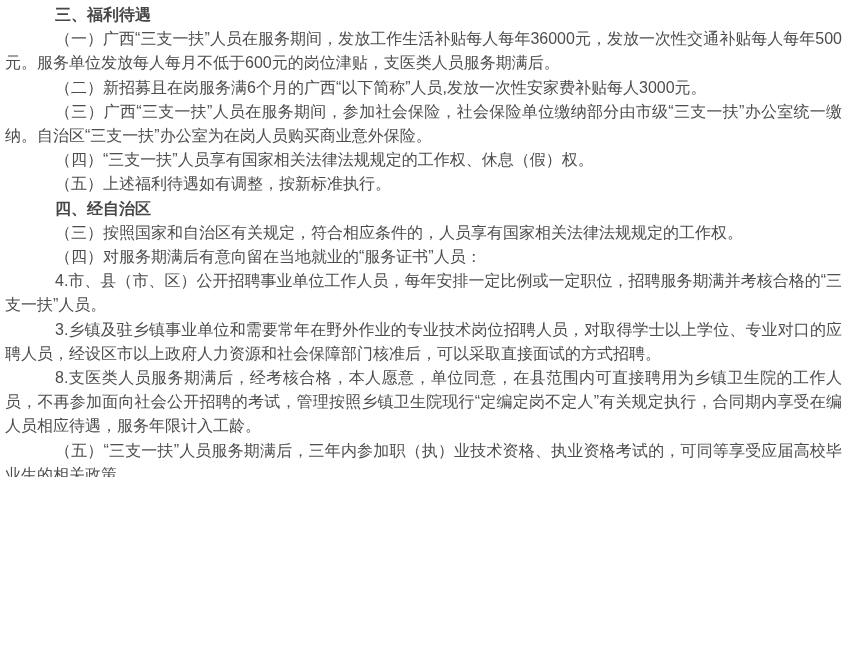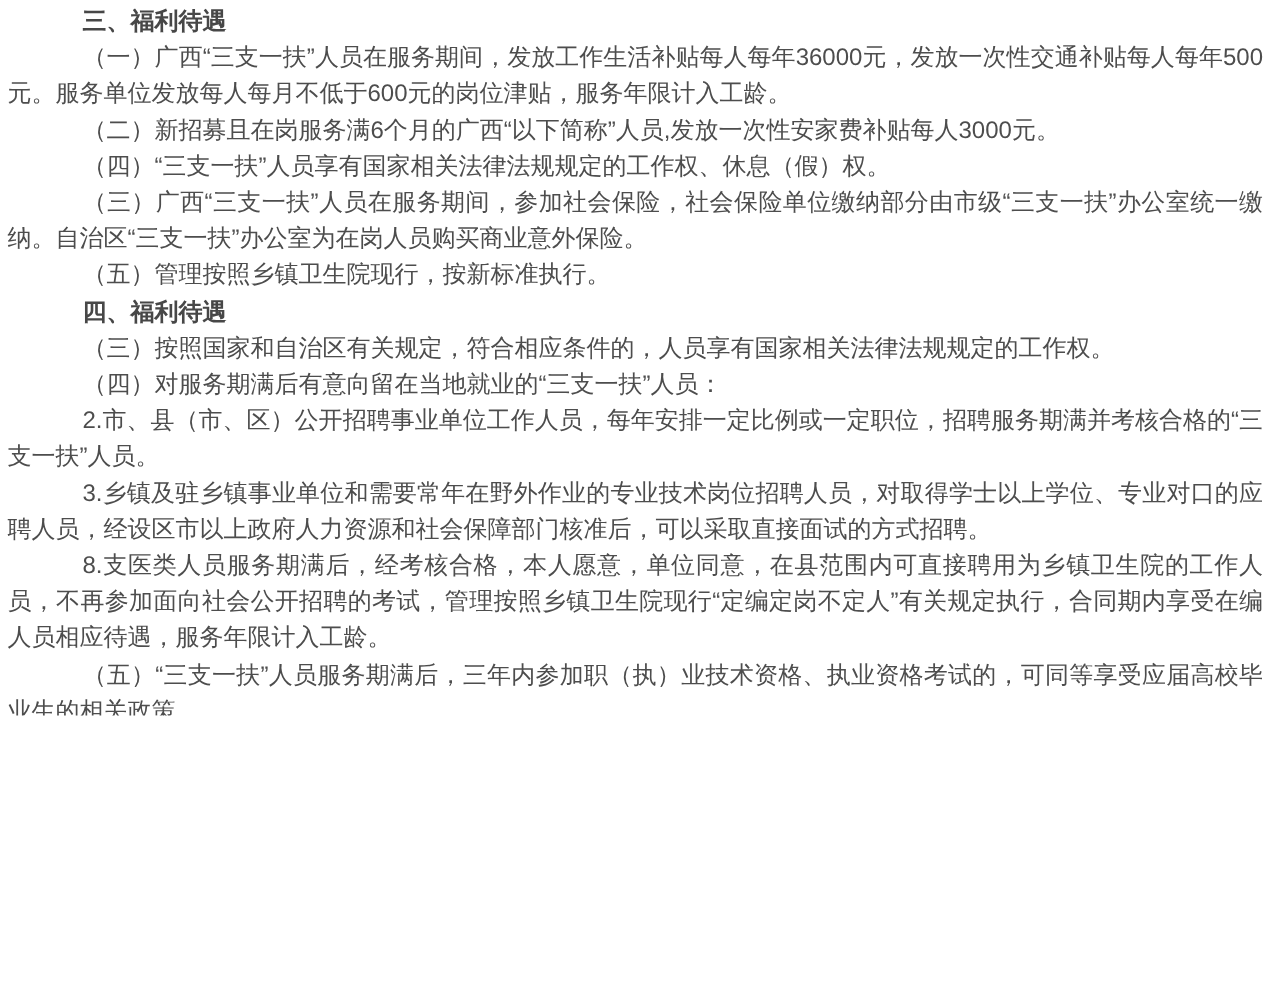--- a/index.html
+++ b/index.html
@@ -33,26 +33,26 @@
     font-weight: 700;
     color: #474747;
     text-align: left;
   }
 </style>
 </head>
 <body>
 
 <div class="doc">
   <p class="heading">三、福利待遇</p>
-  <p>（一）广西“三支一扶”人员在服务期间，发放工作生活补贴每人每年36000元，发放一次性交通补贴每人每年500元。服务单位发放每人每月不低于600元的岗位津贴，服务年限计入工龄。</p>
+  <p>（一）广西“三支一扶”人员在服务期间，发放工作生活补贴每人每年36000元，发放一次性交通补贴每人每年500元。服务单位发放每人每月不低于600元的岗位津贴，支医类人员服务期满后。</p>
   <p>（二）新招募且在岗服务满6个月的广西“以下简称”人员,发放一次性安家费补贴每人3000元。</p>
+  <p>（三）广西“三支一扶”人员在服务期间，参加社会保险，社会保险单位缴纳部分由市级“三支一扶”办公室统一缴纳。自治区“三支一扶”办公室为在岗人员购买商业意外保险。</p>
   <p>（四）“三支一扶”人员享有国家相关法律法规规定的工作权、休息（假）权。</p>
-  <p>（三）广西“三支一扶”人员在服务期间，参加社会保险，社会保险单位缴纳部分由市级“三支一扶”办公室统一缴纳。自治区“三支一扶”办公室为在岗人员购买商业意外保险。</p>
-  <p>（五）管理按照乡镇卫生院现行，按新标准执行。</p>
-  <p class="heading">四、福利待遇</p>
+  <p>（五）上述福利待遇如有调整，按新标准执行。</p>
+  <p class="heading">四、经自治区</p>
   <p>（三）按照国家和自治区有关规定，符合相应条件的，人员享有国家相关法律法规规定的工作权。</p>
-  <p>（四）对服务期满后有意向留在当地就业的“三支一扶”人员：</p>
-  <p>2.市、县（市、区）公开招聘事业单位工作人员，每年安排一定比例或一定职位，招聘服务期满并考核合格的“三支一扶”人员。</p>
+  <p>（四）对服务期满后有意向留在当地就业的“服务证书”人员：</p>
+  <p>4.市、县（市、区）公开招聘事业单位工作人员，每年安排一定比例或一定职位，招聘服务期满并考核合格的“三支一扶”人员。</p>
   <p>3.乡镇及驻乡镇事业单位和需要常年在野外作业的专业技术岗位招聘人员，对取得学士以上学位、专业对口的应聘人员，经设区市以上政府人力资源和社会保障部门核准后，可以采取直接面试的方式招聘。</p>
   <p>8.支医类人员服务期满后，经考核合格，本人愿意，单位同意，在县范围内可直接聘用为乡镇卫生院的工作人员，不再参加面向社会公开招聘的考试，管理按照乡镇卫生院现行“定编定岗不定人”有关规定执行，合同期内享受在编人员相应待遇，服务年限计入工龄。</p>
 
   <p>（五）“三支一扶”人员服务期满后，三年内参加职（执）业技术资格、执业资格考试的，可同等享受应届高校毕业生的相关政策。</p>
 </div>
 
 </body></html>

